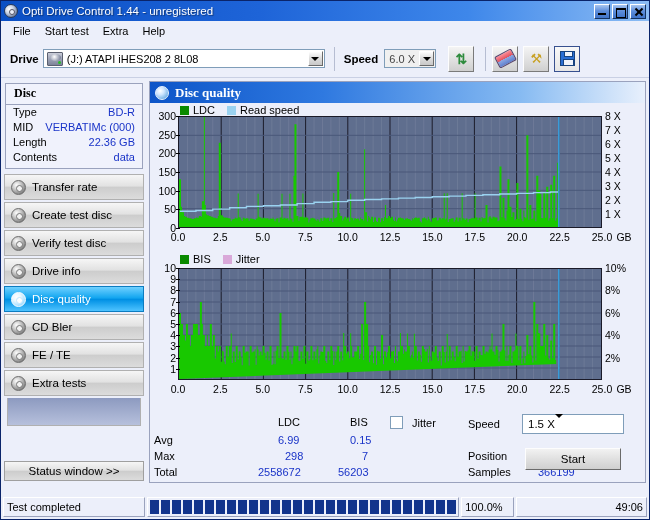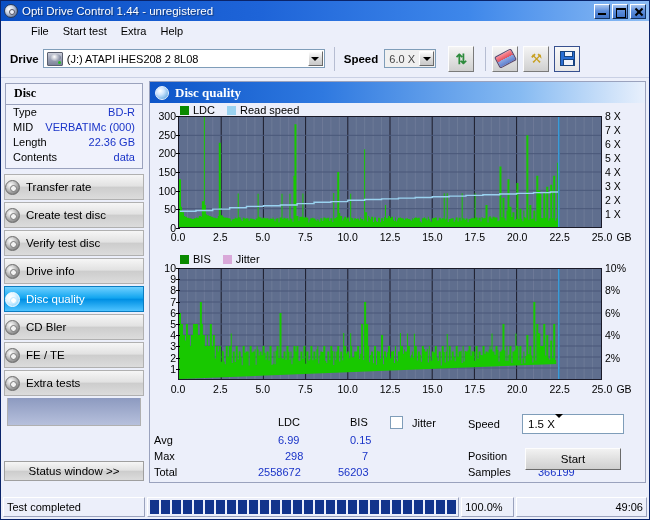--- a/index.html
+++ b/index.html
@@ -57,21 +57,21 @@
   }
   .wb-close i.a, .wb-close i.b {
     left: 3px; top: 6px; width: 10px; height: 2px;
   }
   .wb-close i.a { transform: rotate(45deg); }
   .wb-close i.b { transform: rotate(-45deg); }
 
   
   .menubar {
     position: absolute; left: 0; top: 20px; width: 648px; height: 19px;
-    background: #eceffa; display: flex; align-items: center; padding-left: 23px;
+    background: #eceffa; display: flex; align-items: center; padding-left: 5px;
     box-sizing: border-box;
   }
   .menuitem { padding: 1px 7px; font-size: 11px; color: #000; cursor: default; }
 
   
   .toolbar {
     position: absolute; left: 0; top: 39px; width: 648px; height: 38px;
     background: #eceffa; display: flex; align-items: center;
     border-bottom: 1px solid #c9d0e4; box-sizing: border-box;
   }
@@ -165,21 +165,21 @@
     font-size: 11px; line-height: 15px;
   }
   .disc-row .v { color: #1a34c8; }
 
   .navlist { margin: 5px 3px 0 3px; }
   .navbtn {
     height: 26px; margin-bottom: 2px;
     background: linear-gradient(to bottom,#f6f6f6 0%, #e2e2e2 45%, #cdcdcd 52%, #dcdcdc 100%);
     border: 1px solid #b0b0b0;
     box-sizing: border-box; display: flex; align-items: center;
-    font-size: 11.5px; cursor: default;
+    padding-left: 6px; font-size: 11.5px; cursor: default;
   }
   .navbtn.active {
     background: linear-gradient(to bottom,#6fd0ff 0%, #13a6f0 45%, #0090e4 52%, #4ec3ff 100%);
     border-color: #0c7cc0; color: #fff;
   }
   .nav-icon {
     width: 15px; height: 15px; margin-right: 6px; flex: none;
     border-radius: 50%;
     background: radial-gradient(circle at 36% 32%, #fefefe 0%, #d4d4d4 30%, #8e8e8e 70%, #585858 100%);
     border: 1px solid #6d6d6d; box-sizing: border-box; position: relative;

